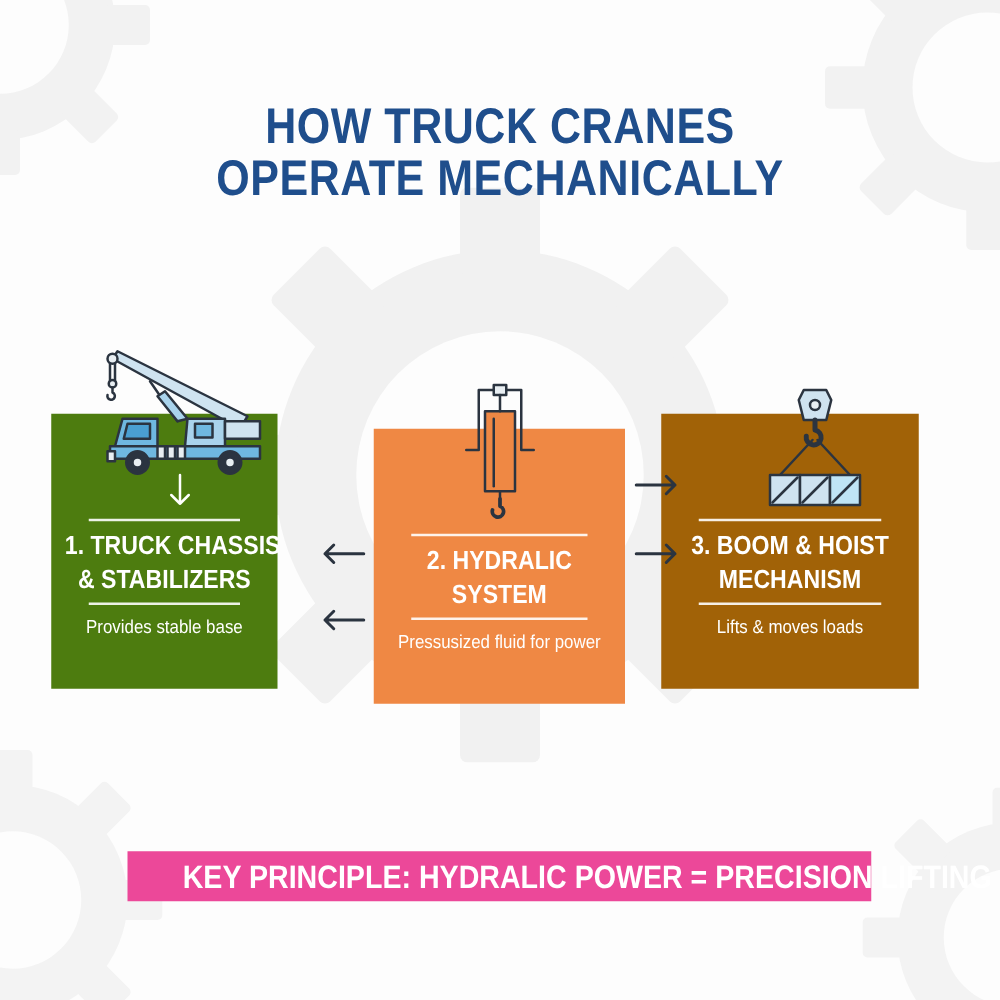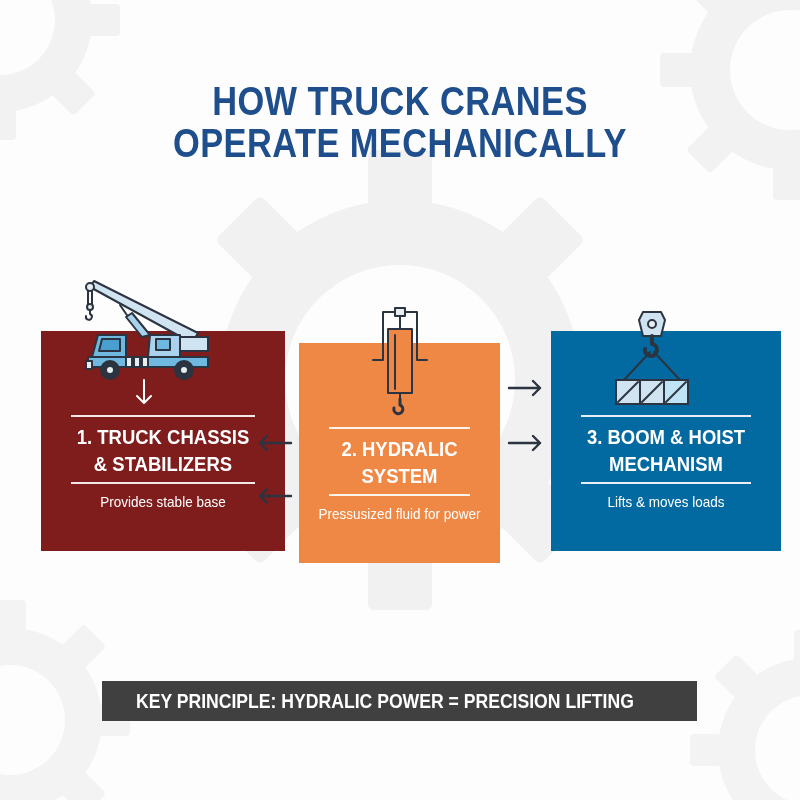--- a/index.html
+++ b/index.html
@@ -62,42 +62,43 @@
     .card .desc {
       position: absolute;
       left: 0;
       right: 0;
       top: 162px;
       font-size: 15px;
       line-height: 18px;
       white-space: nowrap;
       transform: scaleX(0.9);
     }
-    .card-1 { left: 41px; width: 244px; background: #7f1d1d; }
+    .card-1 { left: 41px; width: 181px; background: #4d7c0f; }
     .card-2 { left: 299px; width: 201px; background: #ef8844; margin-top: 12px; }
-    .card-3 { left: 551px; width: 230px; background: #0369a1; }
+    .card-3 { left: 529px; width: 206px; background: #a16207; }
 
     .icon-svg { position: absolute; overflow: visible; }
 
     .arrow {
       position: absolute;
       width: 36px;
       height: 18px;
     }
     .banner {
       position: absolute;
       left: 102px;
       top: 681px;
       width: 595px;
       height: 40px;
-      background: #404040;
+      background: #ec4899;
       color: #ffffff;
       font-weight: 700;
-      font-size: 20px;
+      font-size: 26px;
       line-height: 40px;
+      text-align: center;
       white-space: nowrap;
     }
     .banner span {
       display: inline-block;
       transform: scaleX(0.88);
     }
   </style>
 </head>
 <body>
 

